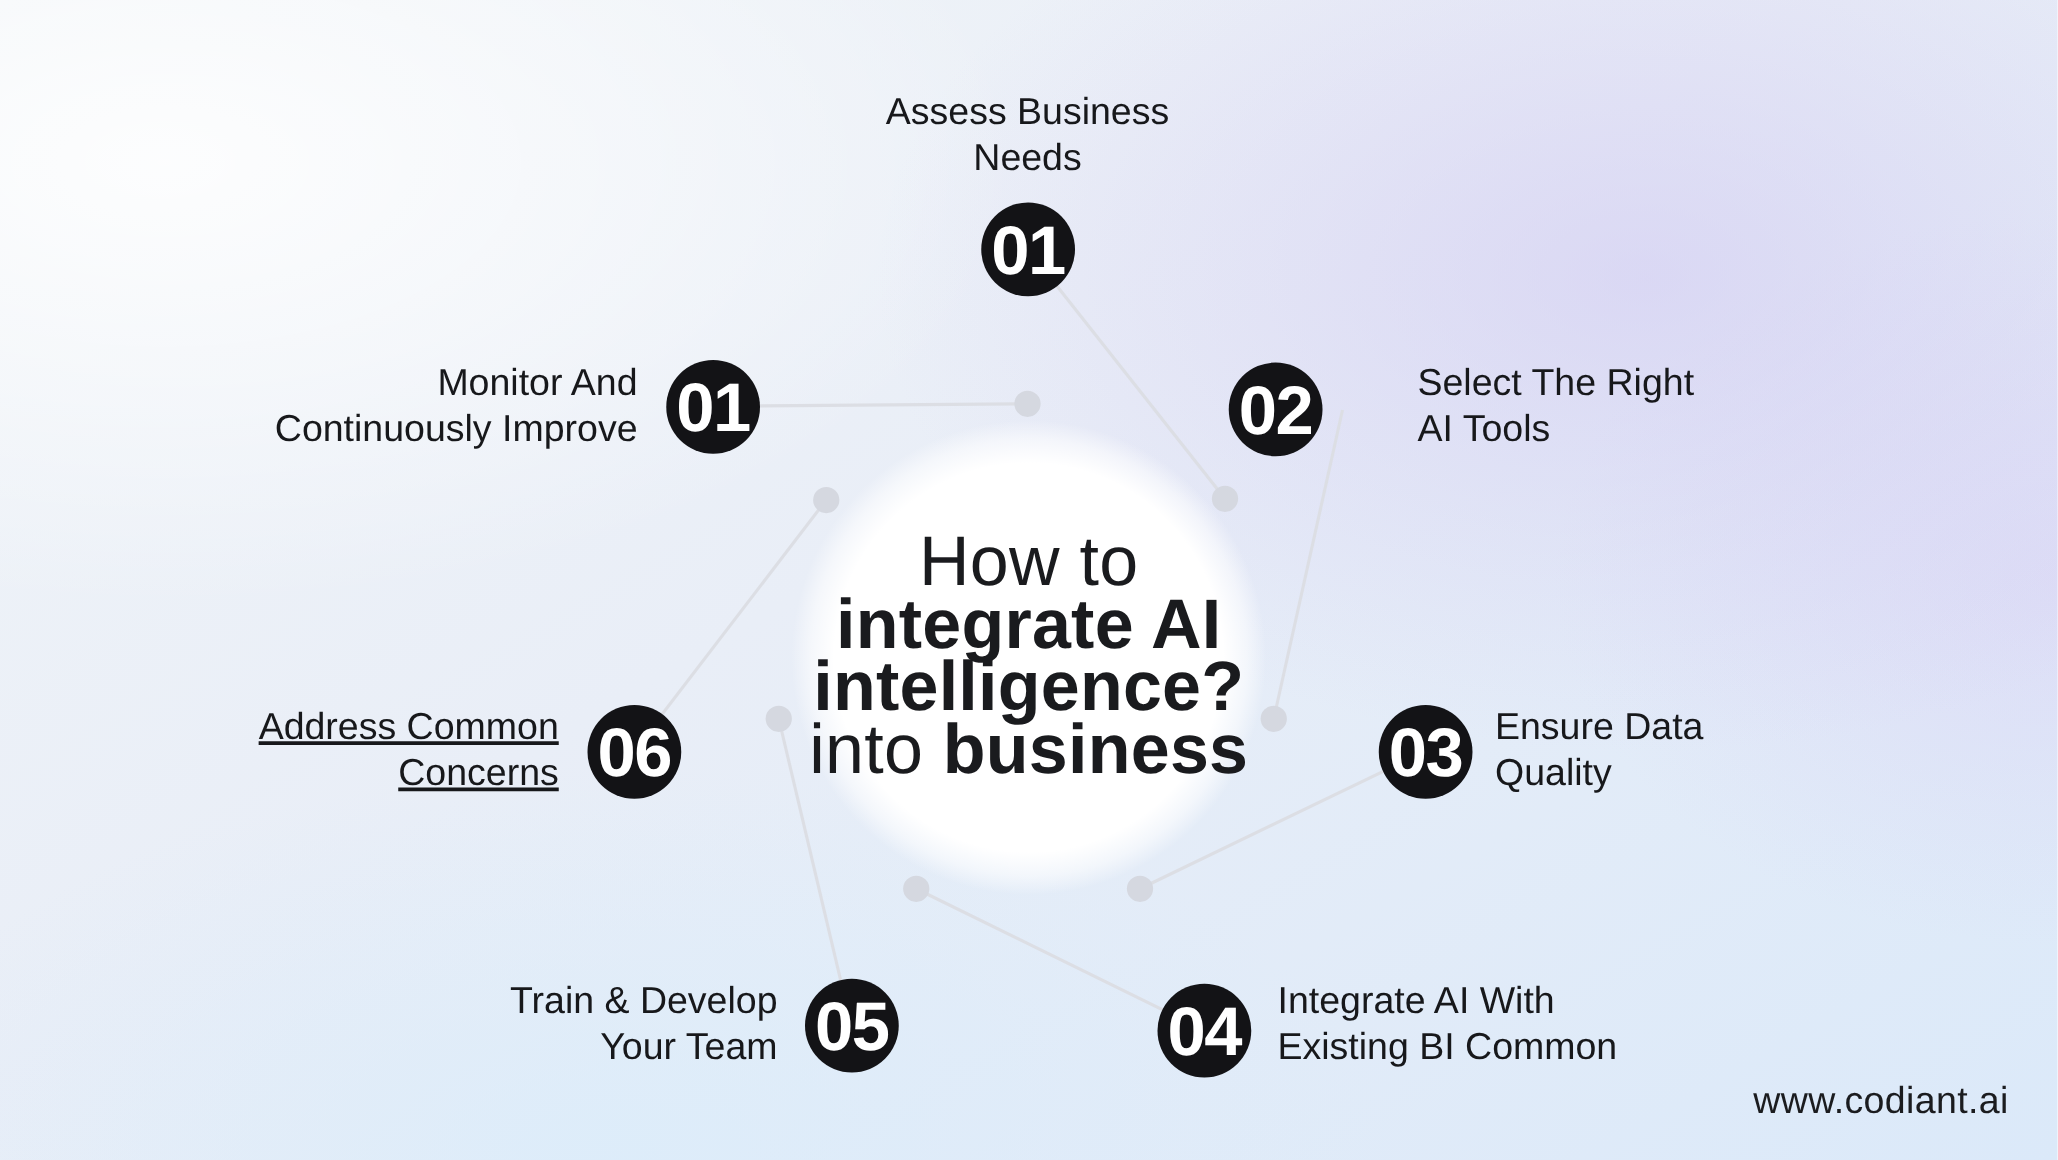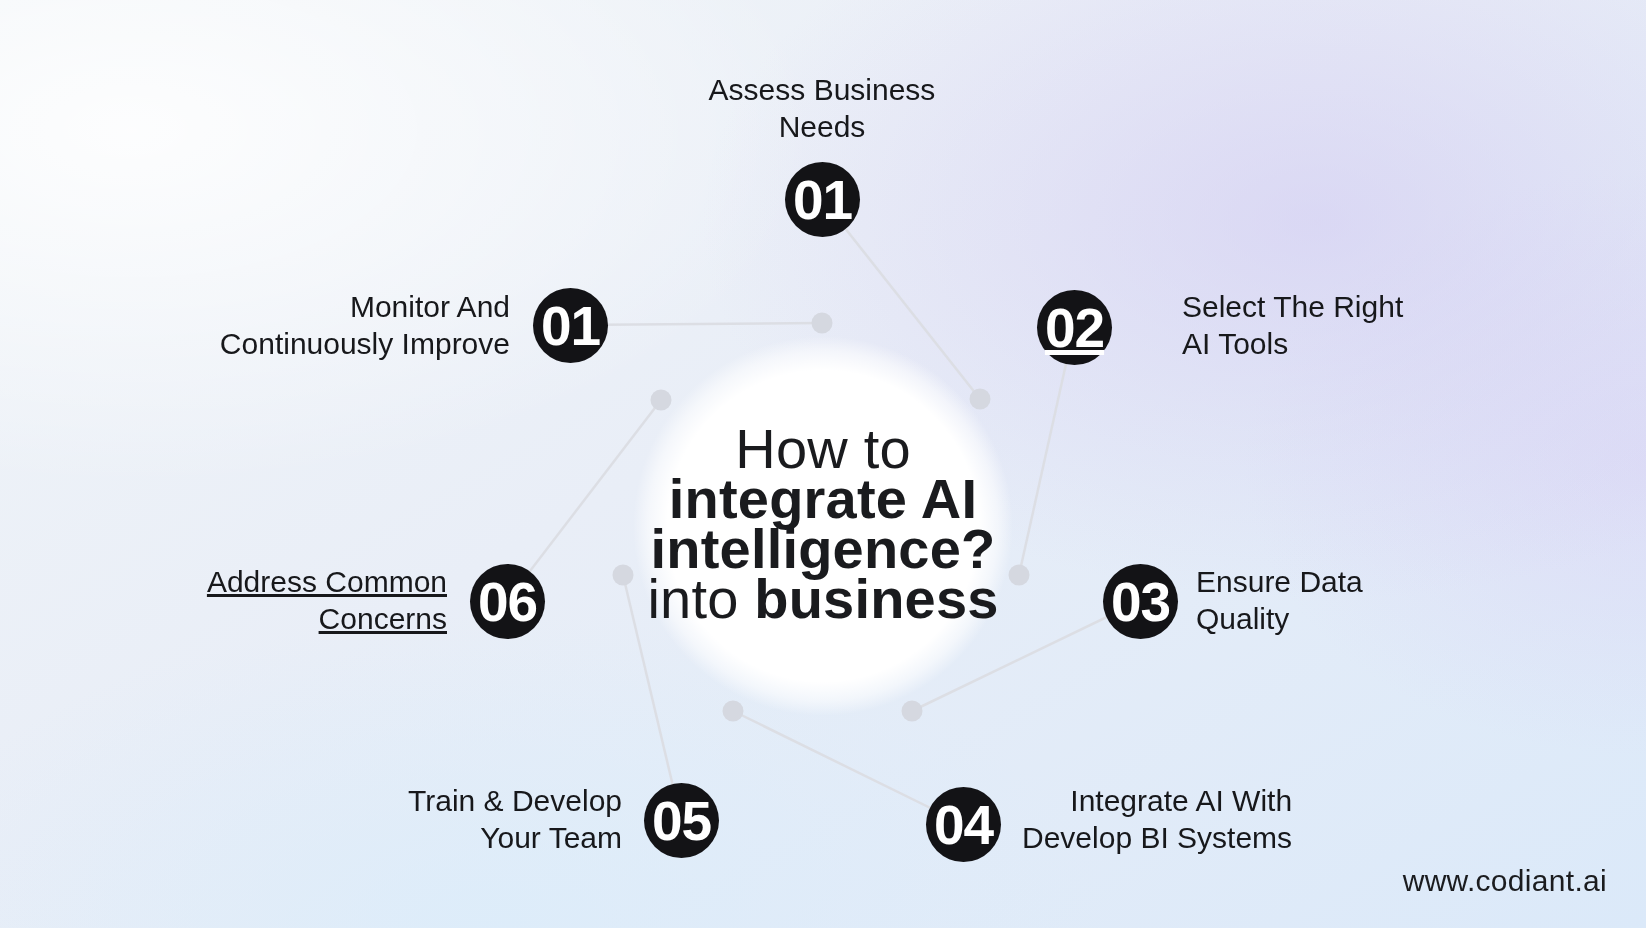--- a/index.html
+++ b/index.html
@@ -44,38 +44,38 @@
   
   .node {
     position: absolute;
     width: 75px; height: 75px; border-radius: 50%;
     background: #131316;
     display: flex; align-items: center; justify-content: center;
     color: #ffffff; font-size: 55px; font-weight: 700;
     letter-spacing: -1px;
   }
   .n1 { left: 785px; top: 162px; }
-  .n2 { left: 1037px; top: 290px; text-decoration: underline; }
+  .n2 { left: 983px; top: 290px; }
   .n3 { left: 1103px; top: 564px; }
   .n4 { left: 926px; top: 787px; }
   .n5 { left: 644px; top: 783px; }
   .n6 { left: 470px; top: 564px; }
   .n7 { left: 533px; top: 288px; }
 
   
   .label {
     position: absolute;
     font-size: 30px; line-height: 37px;
     font-weight: 500; color: #17181b;
     white-space: nowrap;
   }
   .l1 { left: 622px; top: 71px; width: 400px; text-align: center; }
-  .l2 { left: 1134px; top: 288px; text-align: left; margin-left: 48px; }
+  .l2 { left: 1134px; top: 288px; text-align: left; }
   .l3 { left: 1196px; top: 563px; text-align: left; }
-  .l4 { left: 1022px; top: 782px; text-align: right; }
+  .l4 { left: 1022px; top: 782px; text-align: left; }
   .l5 { right: 1024px; top: 782px; text-align: right; }
   .l6 { right: 1199px; top: 563px; text-align: right; text-decoration: underline; }
   .l7 { right: 1136px; top: 288px; text-align: right; }
 
   .watermark {
     position: absolute; right: 39px; top: 864px;
     font-size: 30px; font-weight: 500; color: #1b1c1f;
     letter-spacing: 0.3px;
   }
 </style>
@@ -139,21 +139,21 @@
   <div class="label l2">
     <div>Select The Right</div>
     <div>AI Tools</div>
   </div>
   <div class="label l3">
     <div>Ensure Data</div>
     <div>Quality</div>
   </div>
   <div class="label l4">
     <div>Integrate AI With</div>
-    <div>Develop BI Systems</div>
+    <div>Existing BI Common</div>
   </div>
   <div class="label l5">
     <div>Train &amp; Develop</div>
     <div>Your Team</div>
   </div>
   <div class="label l6">
     <div>Address Common</div>
     <div>Concerns</div>
   </div>
   <div class="label l7">

